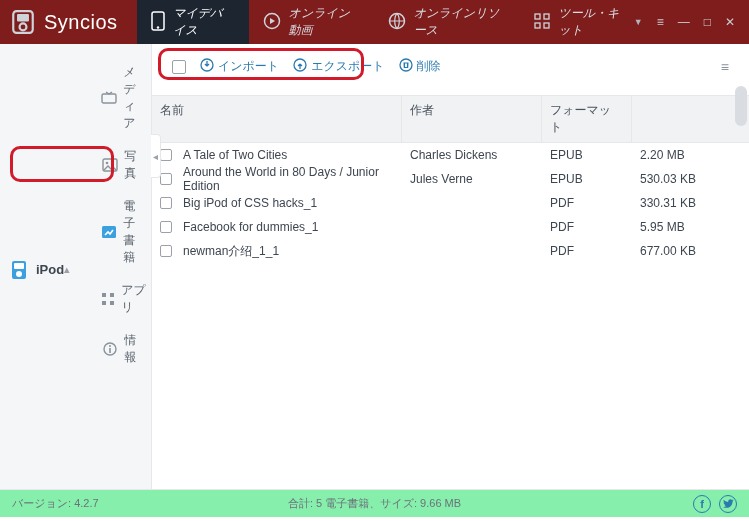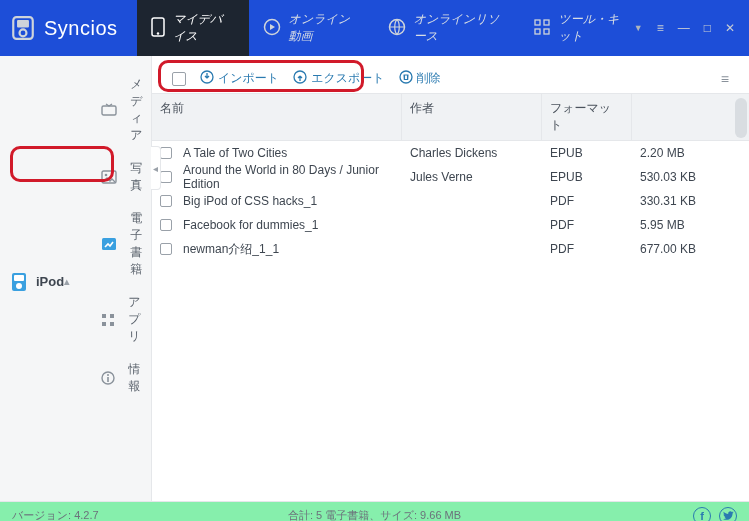--- a/index.html
+++ b/index.html
@@ -1,43 +1,43 @@
 <!DOCTYPE html>
 <html><head>
 <meta charset="utf-8">
 <style>
 * { box-sizing: border-box; margin: 0; padding: 0; font-family: "Meiryo", "Hiragino Sans", sans-serif; }
 html, body { width: 749px; height: 521px; overflow: hidden; background: #fff; }
 
-.top-bar { background: #1d4ed8; height: 56px; display: flex; color: #fff; }
+.top-bar { background: #7f1d1d; height: 44px; display: flex; color: #fff; }
 .logo-wrap { display: flex; align-items: center; padding-left: 10px; width: 152px; }
 .logo-icon { width: 26px; height: 26px; margin-right: 8px; }
 .logo-text { font-size: 20px; letter-spacing: .5px; }
 .nav { display: flex; height: 100%; font-style: italic; }
 .nav-item { display: flex; align-items: center; padding: 0 14px; font-size: 12px; color: #d7dde4; cursor: pointer; }
 .nav-item .nav-ico { margin-right: 8px; }
 .nav-item.active { background: #1d2530; color: #fff; }
 .win-controls { margin-left: auto; display: flex; align-items: center; gap: 14px; padding-right: 14px; }
 .win-controls span { color: #c8cdd3; font-size: 12px; cursor: pointer; }
 
 .body { display: flex; height: calc(100% - 48px - 28px); }
 
 .sidebar { width: 152px; background: #f5f6f7; border-right: 1px solid #e5e7ea; display: flex; padding-top: 6px; }
 .device-row { display: flex; align-items: center; padding: 6px 10px; color: #3e4650; font-size: 13px; font-weight: 600; }
 .device-row .arrow { margin-left: auto; color: #9aa1a9; font-size: 10px; }
 .side-items { margin-top: 6px; }
-.side-item { display: flex; align-items: center; padding: 8px 4px 8px 22px; color: #5a626c; font-size: 12px; gap: 13px; cursor: pointer; border-radius: 6px; }
+.side-item { display: flex; align-items: center; padding: 8px 4px 8px 22px; color: #5a626c; font-size: 12px; gap: 6px; cursor: pointer; border-radius: 6px; }
 .side-item.selected { position: relative; }
 .hl-side { position: absolute; left: 10px; top: 146px; width: 104px; height: 36px; border: 3px solid #d11a2a; border-radius: 10px; pointer-events: none; }
 
 .side-ico { display:inline-flex; width:18px; height:18px; align-items:center; justify-content:center; }
 
 .main { flex: 1; display: flex; flex-direction: column; position: relative; background: #fff; }
 
-.toolbar-wrap { position: relative; padding: 10px 12px 2px 12px; }
+.toolbar-wrap { position: relative; padding: 10px 12px 16px 12px; }
 .toolbar { display: flex; align-items: center; gap: 14px; padding: 4px 8px; }
 .hl-tool { position: absolute; left: 6px; top: 4px; width: 206px; height: 32px; border: 3px solid #d11a2a; border-radius: 10px; pointer-events: none; }
 .tool-check { width: 14px; height: 14px; border: 1px solid #9aa1a9; border-radius: 2px; background:#fff; cursor:pointer; }
 .tool-btn { display: flex; align-items: center; gap: 4px; color: #2a7ab0; font-size: 12px; cursor: pointer; }
 .tool-btn .ico { color: #2a7ab0; }
 .tool-sort { margin-left: auto; color: #8a929b; font-size: 14px; cursor:pointer; }
 
 .table-head { display: flex; background: #f0f2f4; border-top: 1px solid #e5e7ea; border-bottom: 1px solid #e5e7ea; font-size: 12px; color: #4b535d; }
 .th { padding: 6px 8px; border-right: 1px solid #e5e7ea; }
 .col-name { flex: 0 0 250px; padding-left: 8px; }

